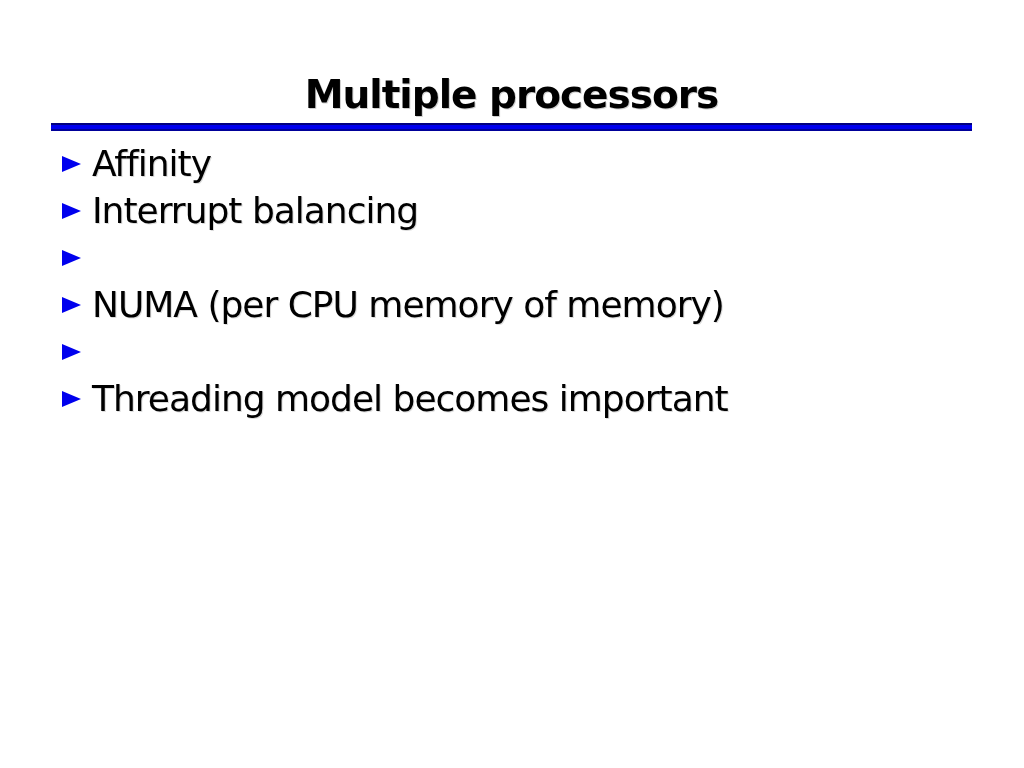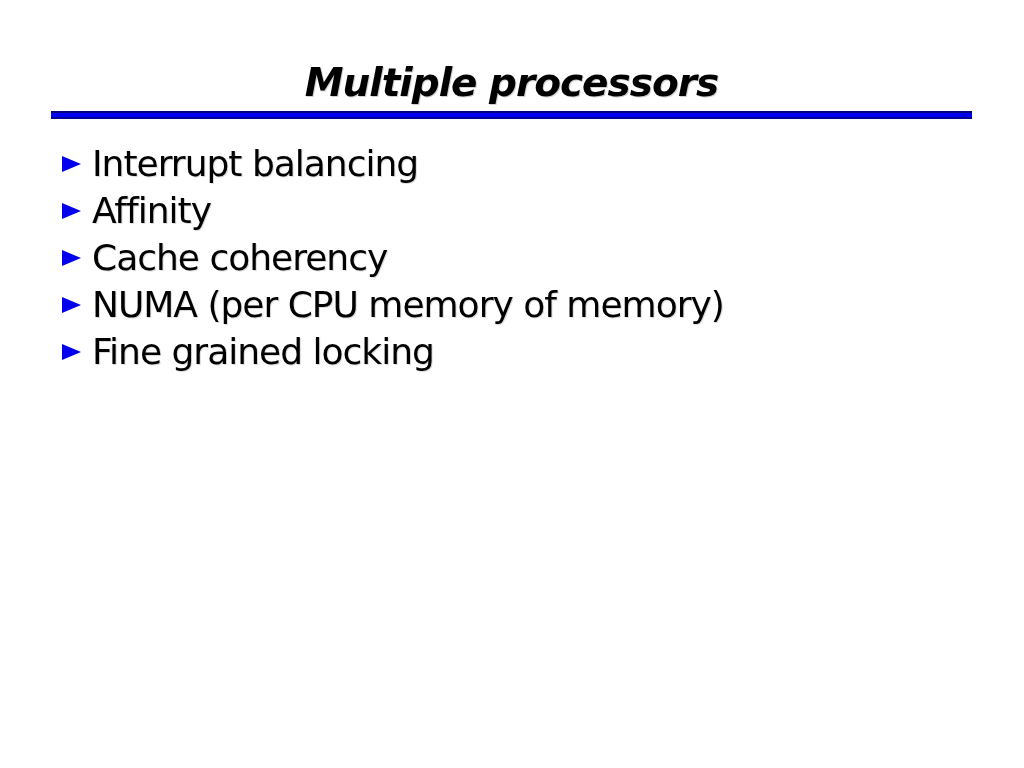--- a/index.html
+++ b/index.html
@@ -17,29 +17,28 @@
     color: #000000;
   }
   .title-wrap {
     position: absolute;
     top: 0;
     left: 51px;
     width: 921px;
     text-align: center;
   }
   .slide-title {
-    margin: 6px;
-    padding-top: 56px;
+    margin: 0;
+    padding-top: 74px;
     font-size: 39px;
     font-weight: bold;
     letter-spacing: -1px;
     line-height: 1.1;
     color: #000000;
     text-shadow: 1px 1px 0 rgba(120,120,120,0.35);
-    font-style: italic;
   }
   .title-rule {
     margin-top: 6px;
     height: 4px;
     background: #0000ee;
     border-top: 2px solid #000080;
     border-bottom: 2px solid #000099;
   }
   .bullet-list {
     position: absolute;
@@ -77,32 +76,34 @@
 
 <div class="slide">
   <div class="title-wrap">
     <h1 class="slide-title">Multiple processors</h1>
     <div class="title-rule"></div>
   </div>
 
   <ul class="bullet-list" id="bullet-list">
       <li class="bullet-item">
         <span class="tri-icon"></span>
+        <span class="bullet-label">Affinity</span>
+      </li>
+      <li class="bullet-item">
+        <span class="tri-icon"></span>
         <span class="bullet-label">Interrupt balancing</span>
       </li>
       <li class="bullet-item">
         <span class="tri-icon"></span>
-        <span class="bullet-label">Affinity</span>
-      </li>
-      <li class="bullet-item">
-        <span class="tri-icon"></span>
-        <span class="bullet-label">Cache coherency</span>
       </li>
       <li class="bullet-item">
         <span class="tri-icon"></span>
         <span class="bullet-label">NUMA (per CPU memory of memory)</span>
       </li>
       <li class="bullet-item">
         <span class="tri-icon"></span>
-        <span class="bullet-label">Fine grained locking</span>
+      </li>
+      <li class="bullet-item">
+        <span class="tri-icon"></span>
+        <span class="bullet-label">Threading model becomes important</span>
       </li>
     </ul>
 </div>
 
 </body></html>

